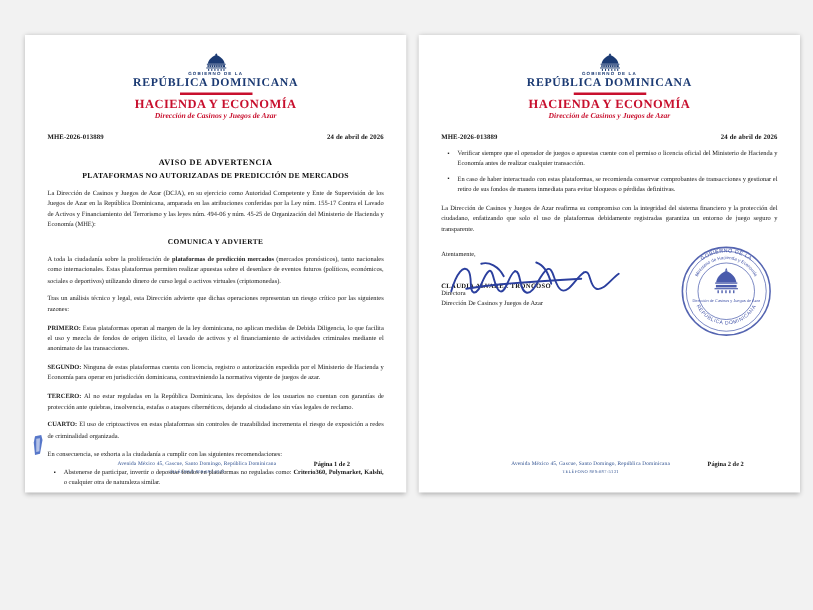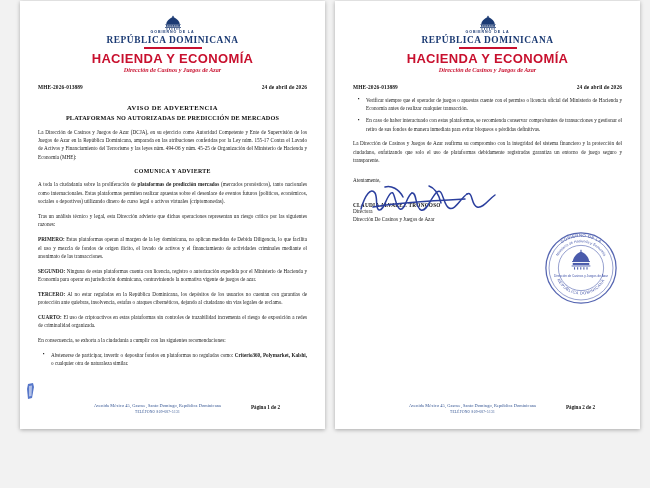--- a/index.html
+++ b/index.html
@@ -17,22 +17,22 @@
     height: 488px;
     background: #f2f2f2;
     display: flex;
     gap: 10px;
     padding: 0;
     box-sizing: border-box;
   }
   .page {
     position: relative;
     width: 305px;
-    height: 428px;
-    margin-top: 1px;
+    height: 366px;
+    margin-top: 28px;
     background: #ffffff;
     box-shadow: 0 1px 4px rgba(0,0,0,0.30);
     box-sizing: border-box;
     padding: 10px 18px 0 18px;
     overflow: hidden;
   }
   .page.p1 { margin-left: 20px; }
   .page.p2 { margin-left: 0px; }
 
   
@@ -60,22 +60,22 @@
     font-weight: bold;
     line-height: 1.15;
   }
   .rule-red {
     width: 58px;
     height: 1.6px;
     background: #c8102e;
     margin: 1.2px auto 2px auto;
   }
   .hacienda-line {
-    font-family: Liberation Sans, sans-serif;
-    font-size: 13px;
+    font-family: Liberation Serif, serif;
+    font-size: 10px;
     letter-spacing: 0.35px;
     color: #c8102e;
     font-weight: bold;
     line-height: 1.2;
   }
   .direccion-line {
     font-family: "Liberation Serif", serif;
     font-size: 6.1px;
     color: #c8102e;
     font-style: italic;

